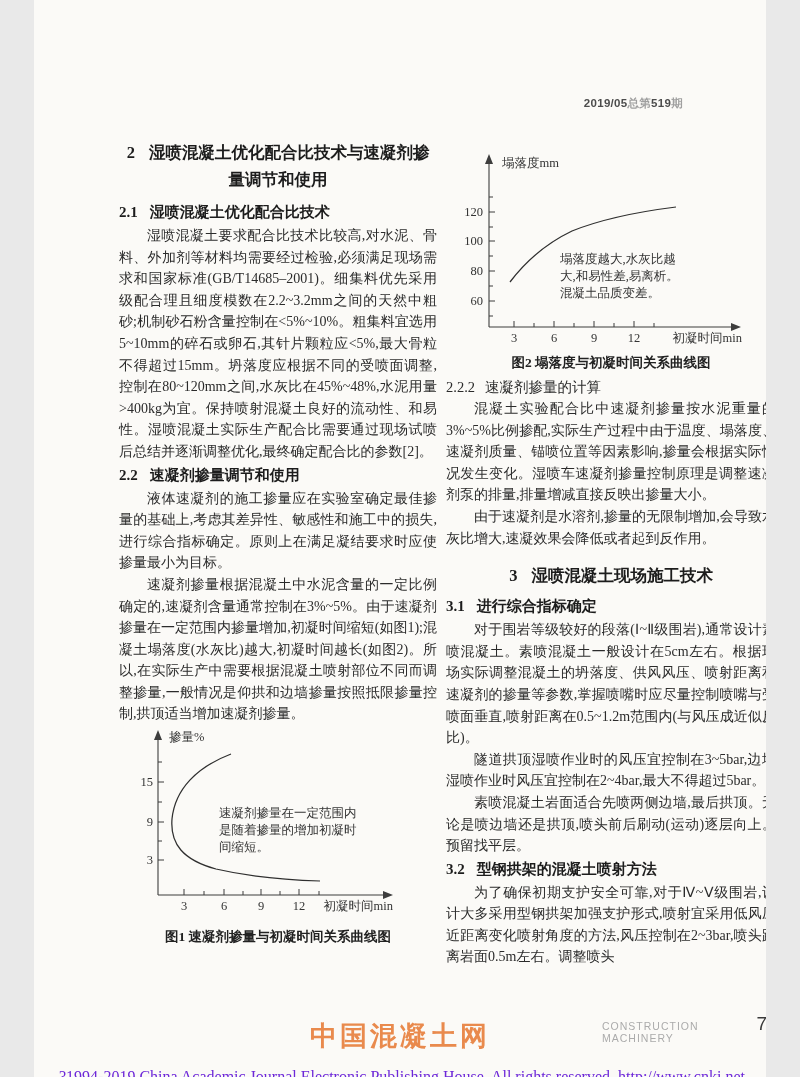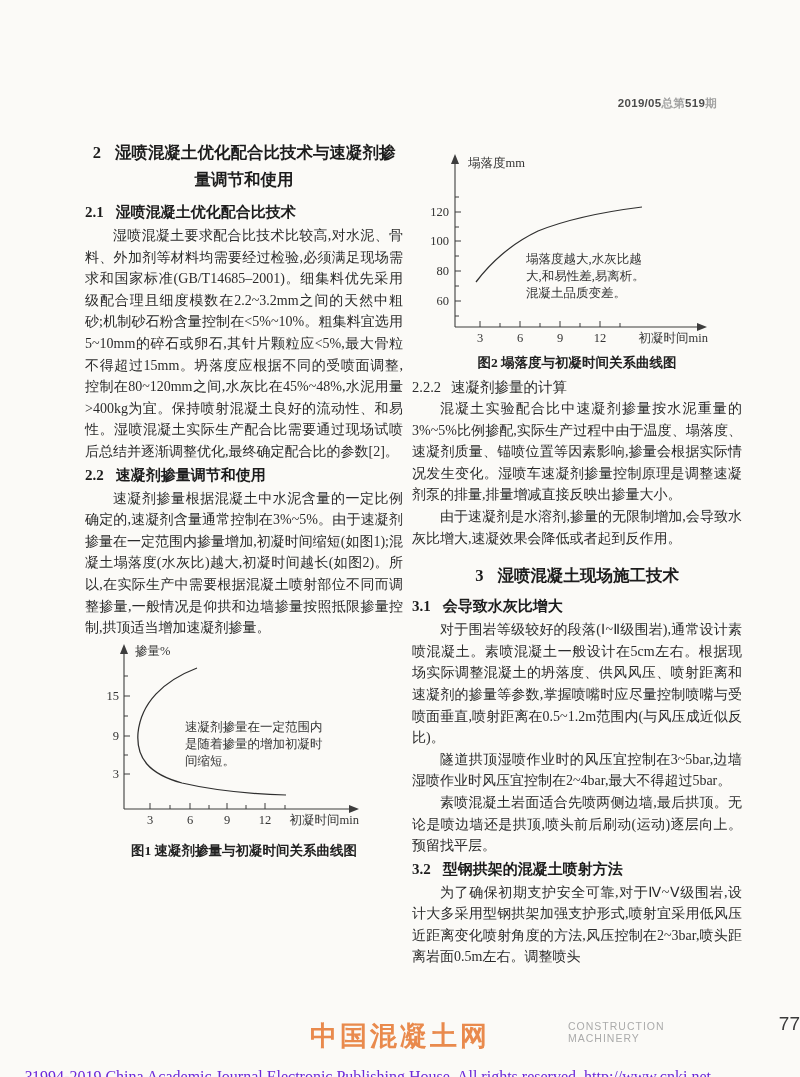--- a/index.html
+++ b/index.html
@@ -1,17 +1,17 @@
 <!DOCTYPE html>
 <html><head>
 <meta charset="utf-8">
 <style>
   html,body { margin:0; padding:0; background:#e9e9e9; }
   .page {
-    position:relative; width:800px; height:1077px; margin:0 auto;
+    position:relative; width:732px; height:1077px; margin:0 auto;
     background:#fbfaf7; color:#2b2b2b;
     font-family:"Liberation Serif", serif;
     overflow:hidden;
   }
   
   .issue {
     position:absolute; top:96px; right:83px;
     font-family:"Liberation Sans", sans-serif;
     font-size:11.5px; font-weight:bold; color:#a0a0a0; letter-spacing:0.3px;
   }
@@ -72,20 +72,21 @@
     <div class="sec-h">
       <span class="num">2</span><span>湿喷混凝土优化配合比技术与速凝剂掺量调节和使用</span>
     </div>
     <div class="sub-h">
       <span class="num">2.1</span><span>湿喷混凝土优化配合比技术</span>
     </div>
     <p class="body">湿喷混凝土要求配合比技术比较高,对水泥、骨料、外加剂等材料均需要经过检验,必须满足现场需求和国家标准(GB/T14685–2001)。细集料优先采用级配合理且细度模数在2.2~3.2mm之间的天然中粗砂;机制砂石粉含量控制在&lt;5%~10%。粗集料宜选用5~10mm的碎石或卵石,其针片颗粒应&lt;5%,最大骨粒不得超过15mm。坍落度应根据不同的受喷面调整,控制在80~120mm之间,水灰比在45%~48%,水泥用量&gt;400kg为宜。保持喷射混凝土良好的流动性、和易性。湿喷混凝土实际生产配合比需要通过现场试喷后总结并逐渐调整优化,最终确定配合比的参数[2]。</p>
     <div class="sub-h">
       <span class="num">2.2</span><span>速凝剂掺量调节和使用</span>
     </div>
+    <p class="body">液体速凝剂的施工掺量应在实验室确定最佳掺量的基础上,考虑其差异性、敏感性和施工中的损失,进行综合指标确定。原则上在满足凝结要求时应使掺量最小为目标。</p>
     <p class="body">速凝剂掺量根据混凝土中水泥含量的一定比例确定的,速凝剂含量通常控制在3%~5%。由于速凝剂掺量在一定范围内掺量增加,初凝时间缩短(如图1);混凝土塌落度(水灰比)越大,初凝时间越长(如图2)。所以,在实际生产中需要根据混凝土喷射部位不同而调整掺量,一般情况是仰拱和边墙掺量按照抵限掺量控制,拱顶适当增加速凝剂掺量。</p>
 
     <div class="fig">
       <div class="fig-inner-left">
         <svg width="268" height="192" viewBox="0 0 268 192">
 
           <line class="axis" x1="27" y1="10" x2="27" y2="168"></line>
           <path class="arrow" d="M27,3 l-4,10 l8,0 z"></path>
           <line class="axis" x1="27" y1="168" x2="256" y2="168"></line>
           <path class="arrow" d="M262,168 l-10,-4 l0,8 z"></path>
@@ -181,21 +182,21 @@
     <div class="minor-h" style="margin-top:0;">
       <span class="num">2.2.2</span><span>速凝剂掺量的计算</span>
     </div>
     <p class="body">混凝土实验配合比中速凝剂掺量按水泥重量的3%~5%比例掺配,实际生产过程中由于温度、塌落度、速凝剂质量、锚喷位置等因素影响,掺量会根据实际情况发生变化。湿喷车速凝剂掺量控制原理是调整速凝剂泵的排量,排量增减直接反映出掺量大小。</p>
     <p class="body">由于速凝剂是水溶剂,掺量的无限制增加,会导致水灰比增大,速凝效果会降低或者起到反作用。</p>
 
     <div class="sec-h" style="margin-top:13px; margin-bottom:6px;">
       <span class="num">3</span><span>湿喷混凝土现场施工技术</span>
     </div>
     <div class="sub-h">
-      <span class="num">3.1</span><span>会导致水灰比增大</span>
+      <span class="num">3.1</span><span>进行综合指标确定</span>
     </div>
     <p class="body">对于围岩等级较好的段落(Ⅰ~Ⅱ级围岩),通常设计素喷混凝土。素喷混凝土一般设计在5cm左右。根据现场实际调整混凝土的坍落度、供风风压、喷射距离和速凝剂的掺量等参数,掌握喷嘴时应尽量控制喷嘴与受喷面垂直,喷射距离在0.5~1.2m范围内(与风压成近似反比)。</p>
     <p class="body">隧道拱顶湿喷作业时的风压宜控制在3~5bar,边墙湿喷作业时风压宜控制在2~4bar,最大不得超过5bar。</p>
     <p class="body">素喷混凝土岩面适合先喷两侧边墙,最后拱顶。无论是喷边墙还是拱顶,喷头前后刷动(运动)逐层向上。预留找平层。</p>
     <div class="sub-h">
       <span class="num">3.2</span><span>型钢拱架的混凝土喷射方法</span>
     </div>
     <p class="body">为了确保初期支护安全可靠,对于Ⅳ~Ⅴ级围岩,设计大多采用型钢拱架加强支护形式,喷射宜采用低风压近距离变化喷射角度的方法,风压控制在2~3bar,喷头距离岩面0.5m左右。调整喷头</p>
   </div>
 

